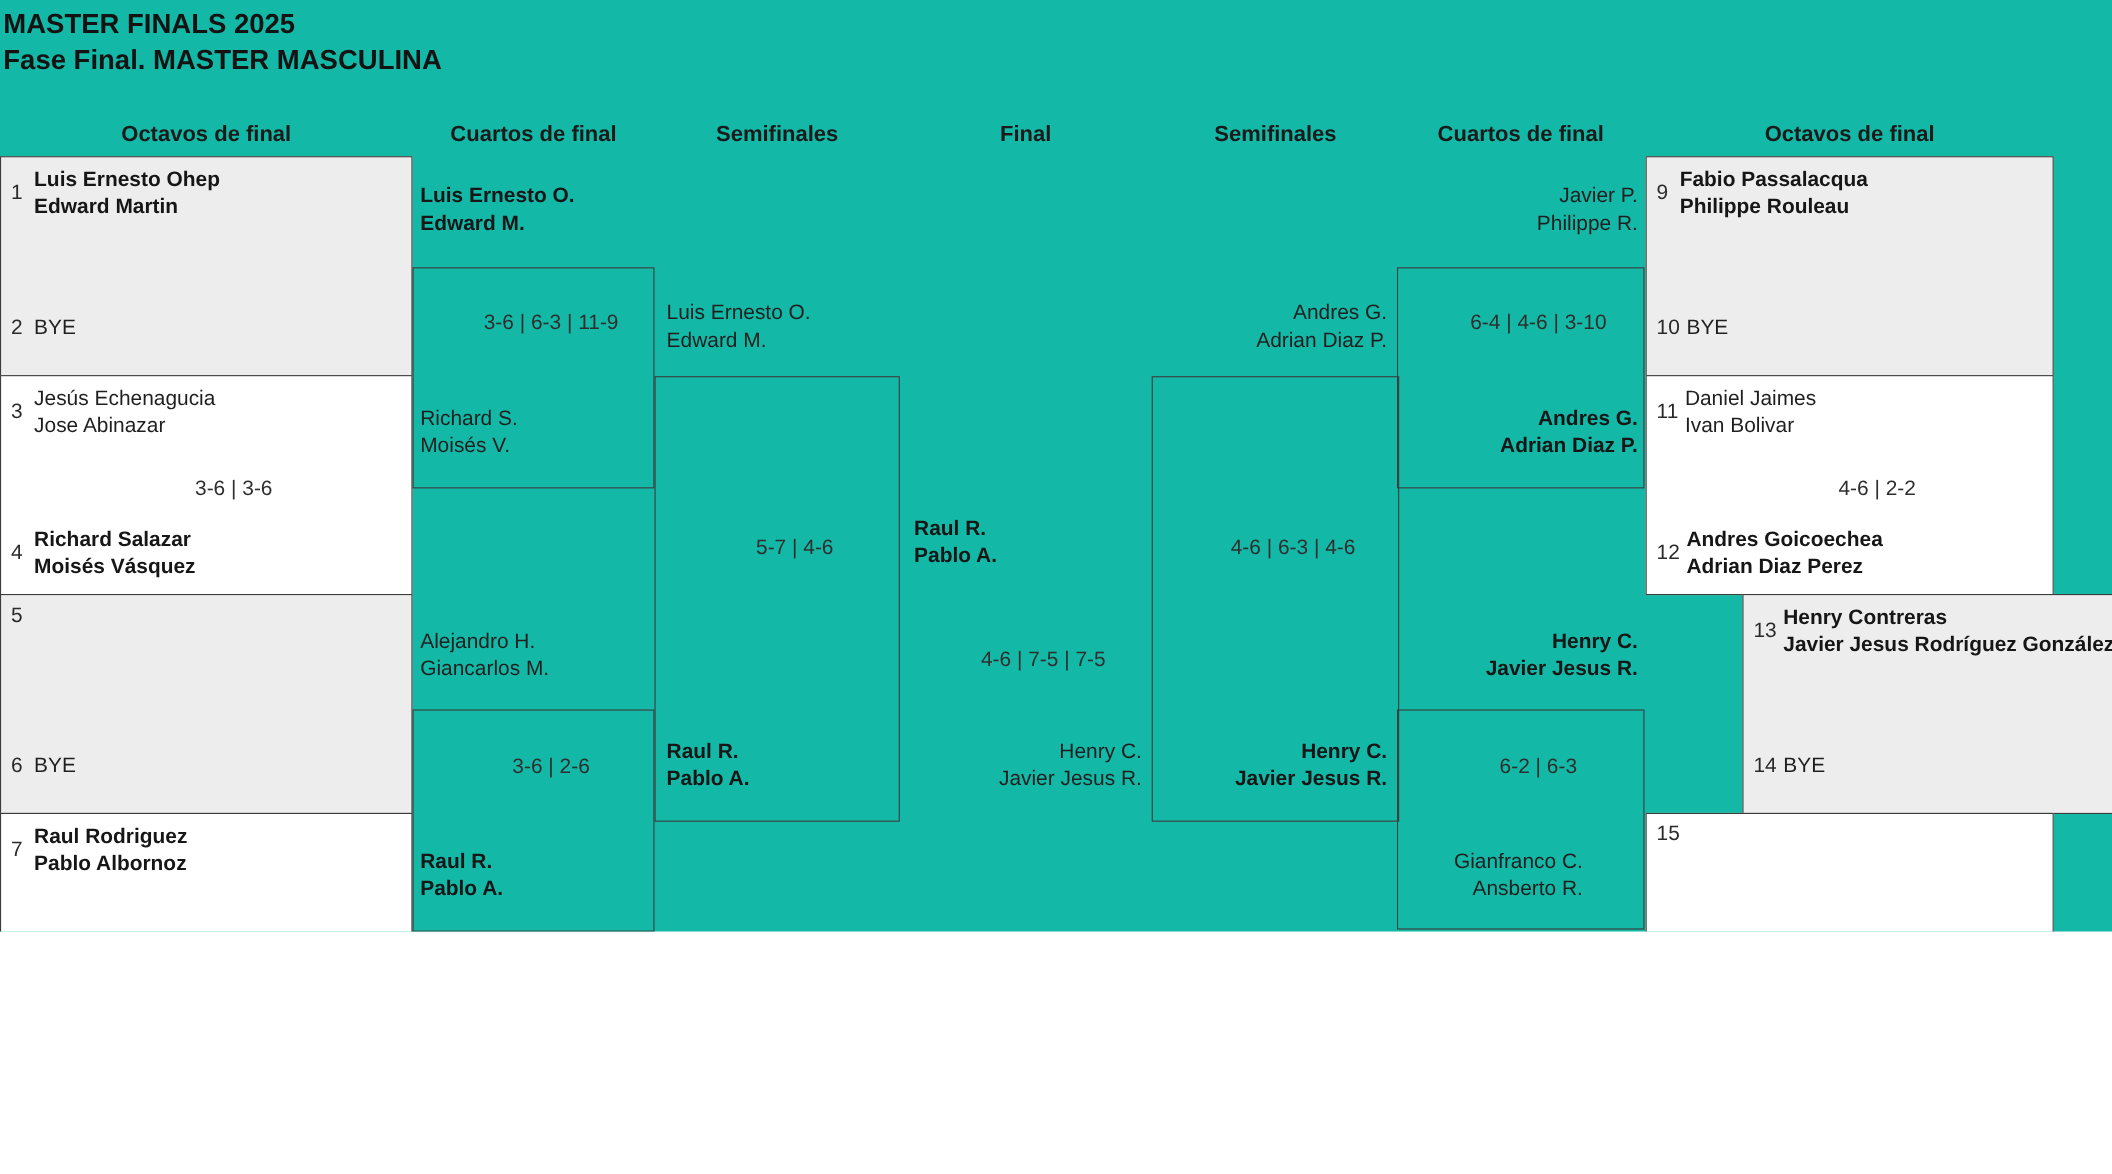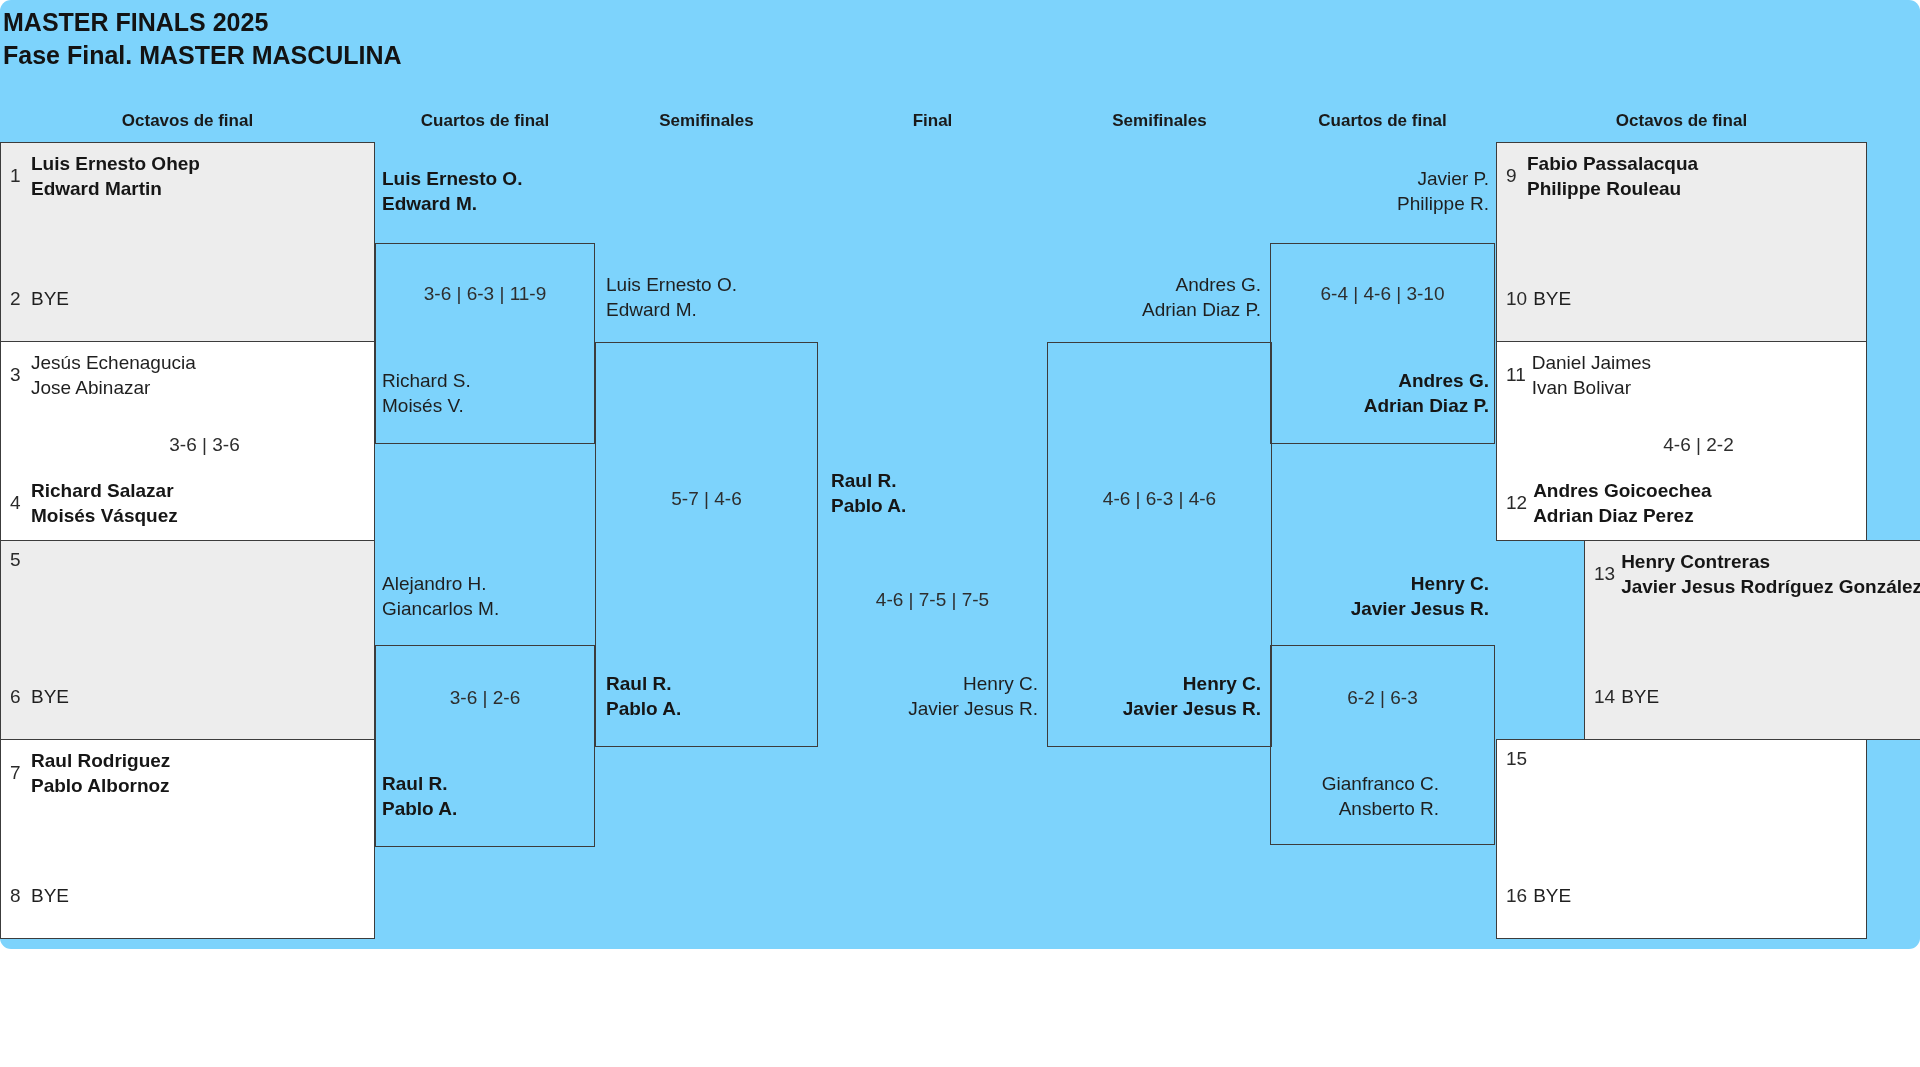--- a/index.html
+++ b/index.html
@@ -1,31 +1,31 @@
 <!DOCTYPE html>
 <html><head>
 <meta charset="utf-8">
 <style>
   html,body{margin:0;padding:0;background:#fff;}
   body{font-family:"Liberation Sans","DejaVu Sans",sans-serif;color:#242424;}
-  .canvas{position:relative;width:1920px;height:949px;background:#7dd3fc;overflow:hidden;border-radius:11px;}
+  .canvas{position:relative;width:1920px;height:847px;background:#14b8a6;overflow:hidden;}
   .title{position:absolute;left:3px;top:6px;font-size:25px;font-weight:700;line-height:33px;color:#131313;}
-  .col-header{position:absolute;top:111px;font-size:17px;font-weight:700;text-align:center;color:#1a1a1a;}
+  .col-header{position:absolute;top:111px;font-size:20px;font-weight:700;text-align:center;color:#1a1a1a;}
   .r16{position:absolute;width:375px;height:200px;border:1px solid #3c3c3c;box-sizing:border-box;background:#ffffff;}
   .r16.gray{background:#ededed;}
   .rect{position:absolute;border:1px solid #3c3c3c;box-sizing:border-box;background:transparent;}
   .entrant{position:absolute;left:0;right:0;display:flex;align-items:center;gap:6px;padding-left:9px;box-sizing:border-box;}
   .entrant .num{min-width:15px;font-size:19px;color:#2a2a2a;flex:none;font-weight:400;}
   .entrant.top{top:8px;}
   .entrant.bot{bottom:12px;}
   .entrant.bot.single{bottom:30px;}
   .nm{font-size:19px;line-height:25px;white-space:pre-line;color:#1f1f1f;}
   .winner{font-weight:700;color:#161616;}
   .loser{font-weight:400;}
-  .score{position:absolute;font-size:19px;line-height:25px;color:#2e2e2e;text-align:center;}
+  .score{position:absolute;font-size:19px;line-height:25px;color:#2e2e2e;text-align:center;padding-left:16px;}
   .r16 .score{top:90px;left:0;right:0;margin-left:34px;}
   .fl{position:absolute;}
   .tr{text-align:right;}
 </style>
 </head>
 <body>
 
 <div class="canvas">
 
   <div class="title">

